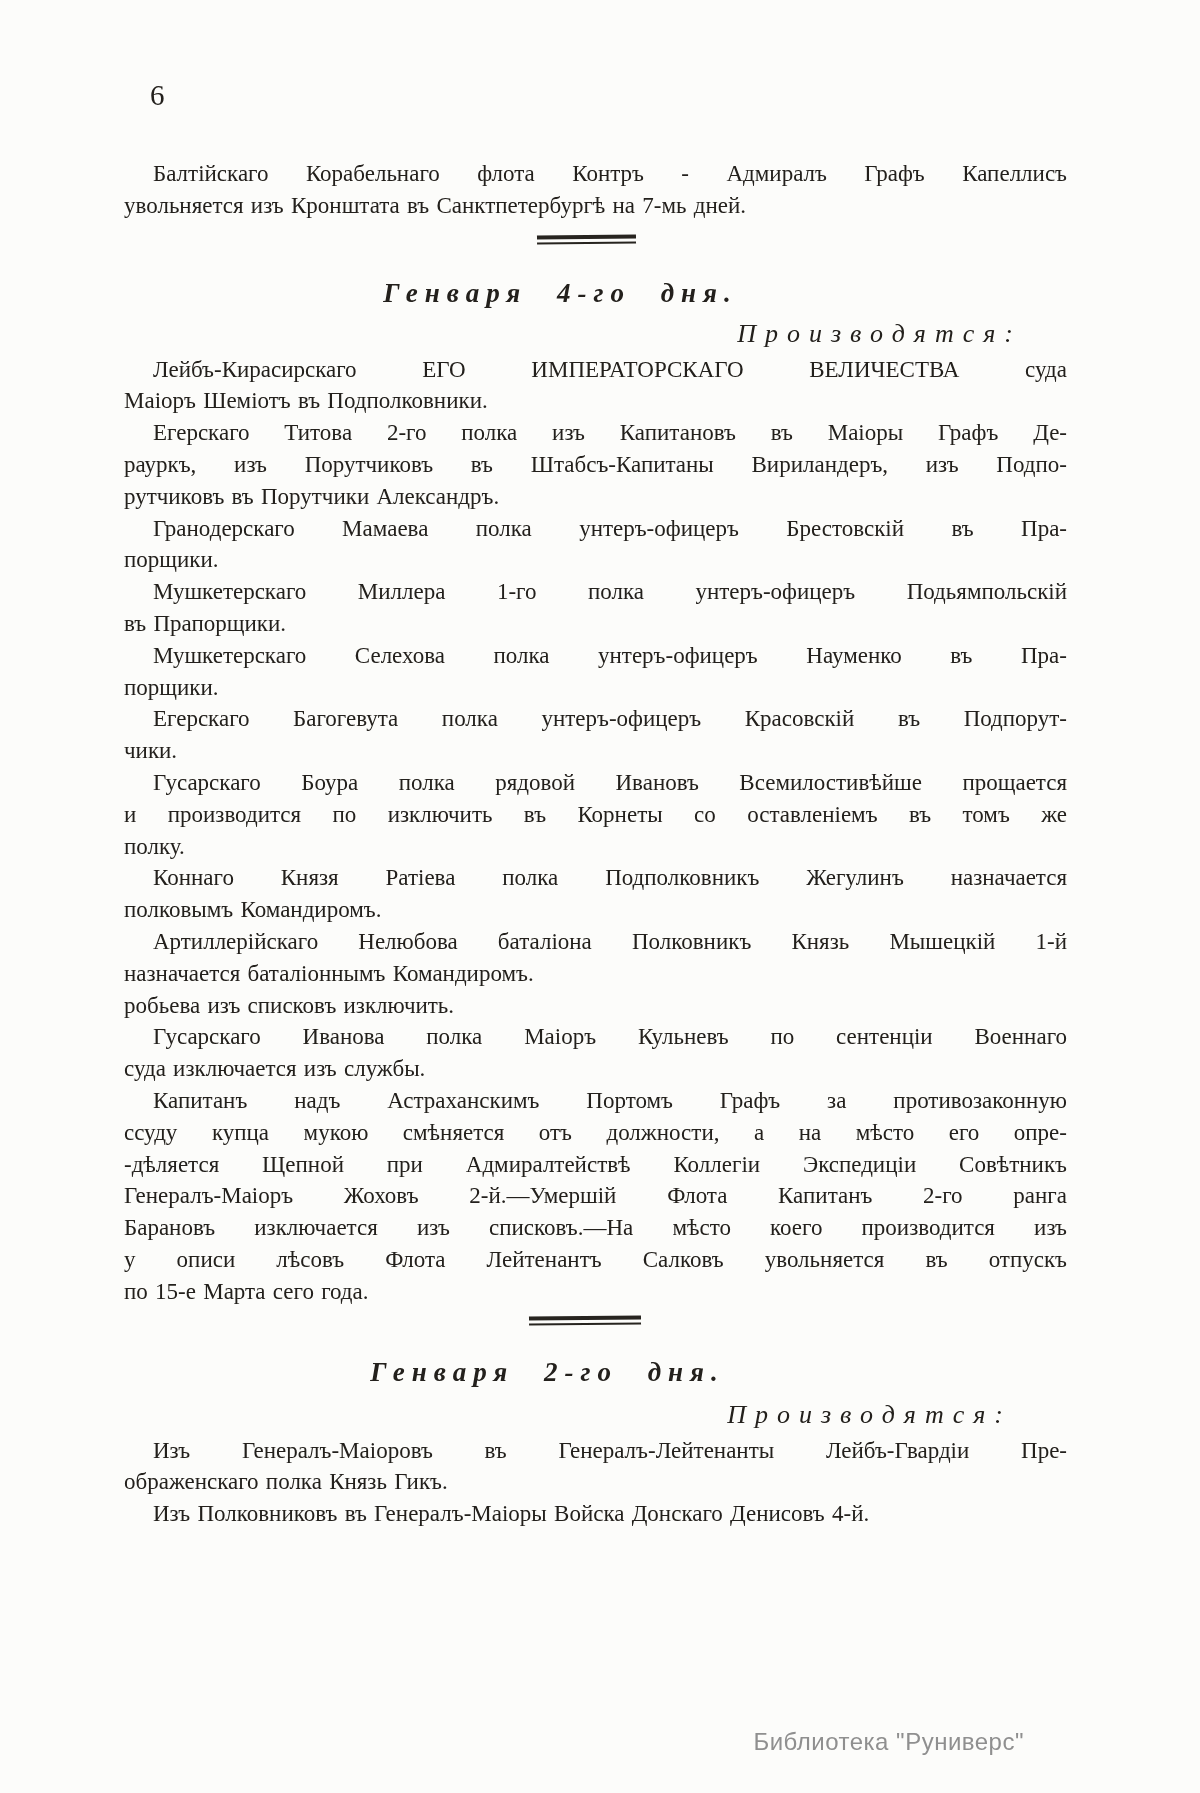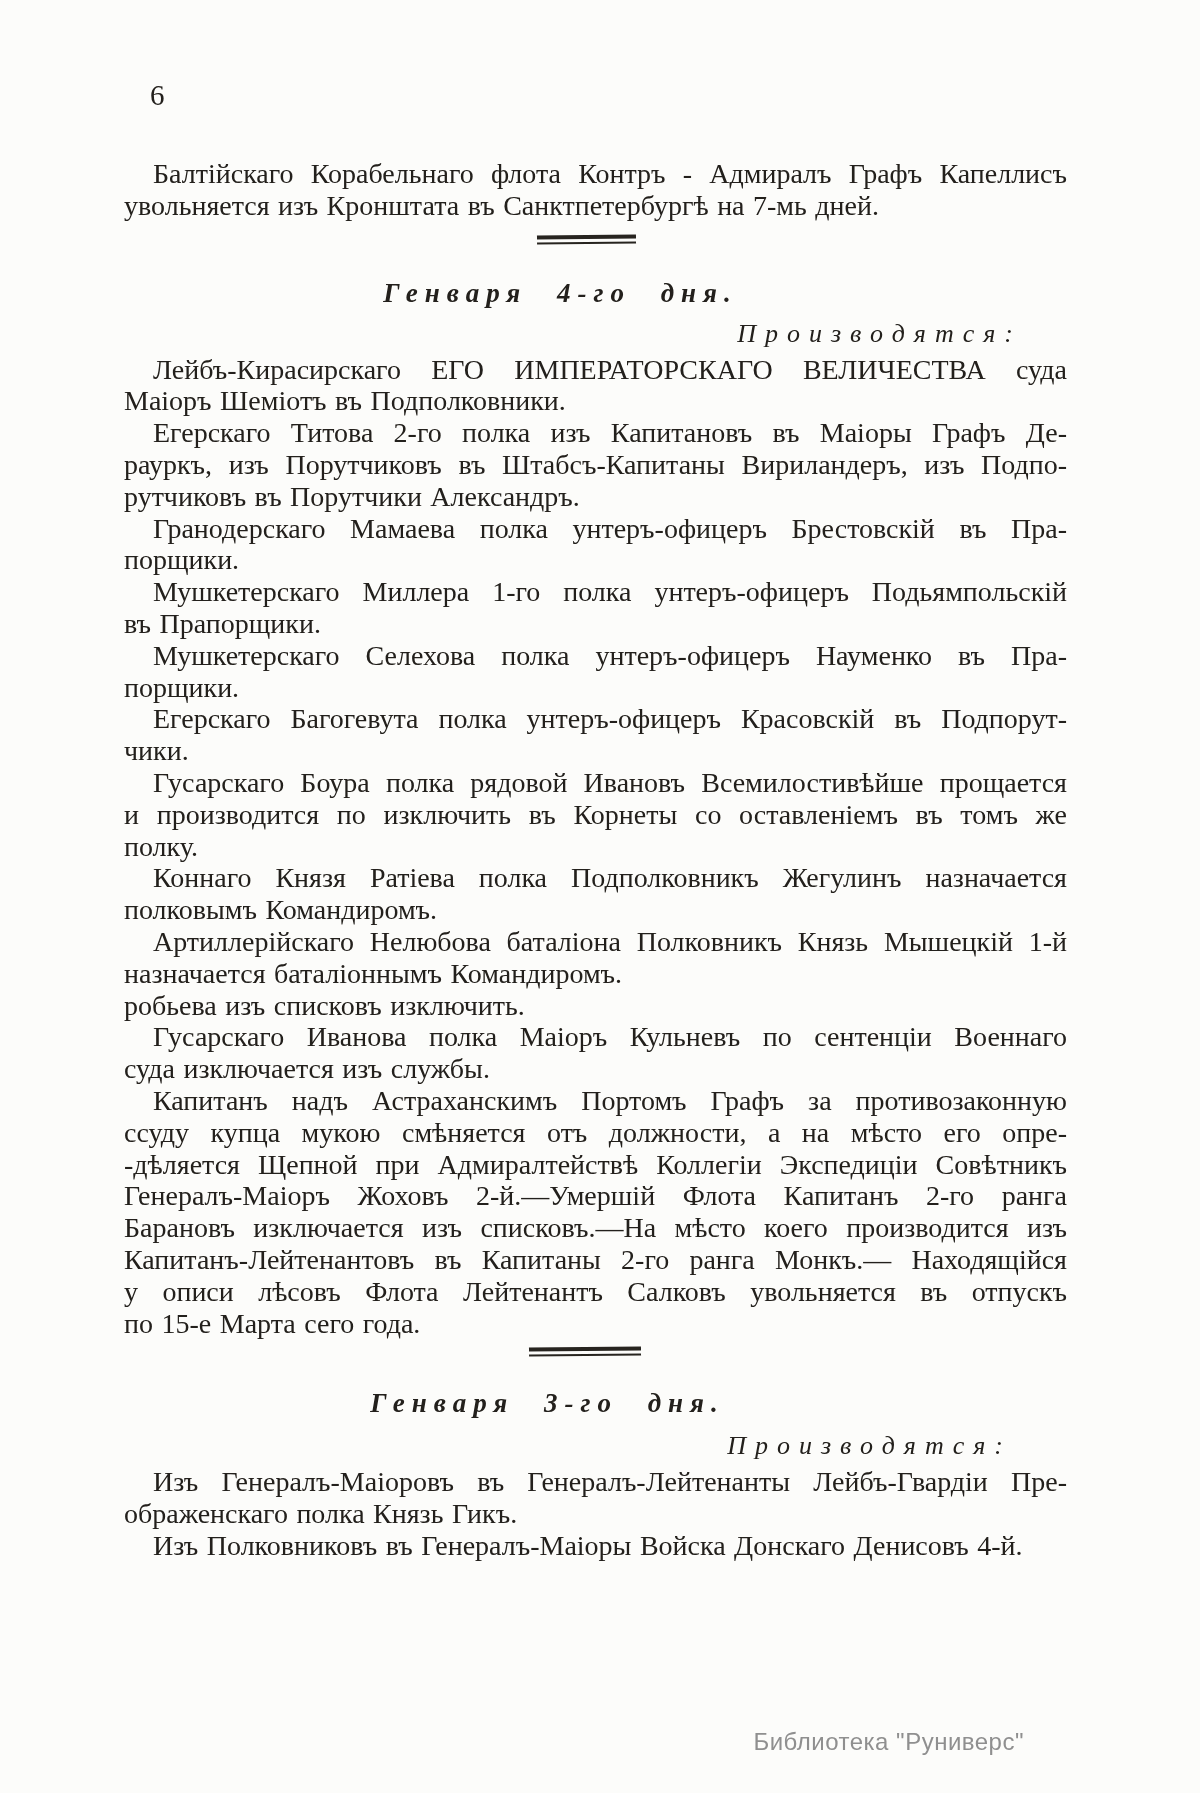--- a/index.html
+++ b/index.html
@@ -22,21 +22,21 @@
   .page-number {
     font-size: 29px;
     line-height: 34px;
     margin-left: 26px;
     letter-spacing: 1px;
   }
   .body-text { width: 100%; }
   .intro { margin-top: 46px; }
   .para { margin: 0; }
   .line {
-    font-size: 28px;
+    font-size: 23px;
     line-height: 31.8px;
     text-align: justify;
     text-align-last: justify;
     white-space: normal;
     word-spacing: 1.5px;
   }
   .line.first { text-indent: 29px; }
   .line.last { text-align-last: left; }
   .rule {
     height: 3px;
@@ -145,31 +145,30 @@
         <div class="para">
           <div class="line first">Гусарскаго Иванова полка Маіоръ Кульневъ по сентенціи Военнаго</div>
           <div class="line last">суда изключается изъ службы.</div>
         </div>
         <div class="para">
           <div class="line first">Капитанъ надъ Астраханскимъ Портомъ Графъ за противозаконную</div>
           <div class="line">ссуду купца мукою смѣняется отъ должности, а на мѣсто его опре-</div>
           <div class="line">-дѣляется Щепной при Адмиралтействѣ Коллегіи Экспедиціи Совѣтникъ</div>
           <div class="line">Генералъ-Маіоръ Жоховъ 2-й.—Умершій Флота Капитанъ 2-го ранга</div>
           <div class="line">Барановъ изключается изъ списковъ.—На мѣсто коего производится изъ</div>
-          <div class="line">Капитанъ-Лейтенантовъ въ Капитаны 2-го ранга Монкъ.— Находящійся</div>
           <div class="line">у описи лѣсовъ Флота Лейтенантъ Салковъ увольняется въ отпускъ</div>
           <div class="line last">по 15-е Марта сего года.</div>
         </div>
       </div>
   </div>
 
   <div class="rule rule-2"></div>
 
   <div class="section s2">
-    <h2 class="date-heading">Генваря 3-го дня.</h2>
+    <h2 class="date-heading">Генваря 2-го дня.</h2>
     <h3 class="sub-heading">Производятся:</h3>
     <div class="body-text">
         <div class="para">
           <div class="line first">Изъ Генералъ-Маіоровъ въ Генералъ-Лейтенанты Лейбъ-Гвардіи Пре-</div>
           <div class="line last">ображенскаго полка Князь Гикъ.</div>
         </div>
         <div class="para">
           <div class="line first last">Изъ Полковниковъ въ Генералъ-Маіоры Войска Донскаго Денисовъ 4-й.</div>
         </div>
       </div>

